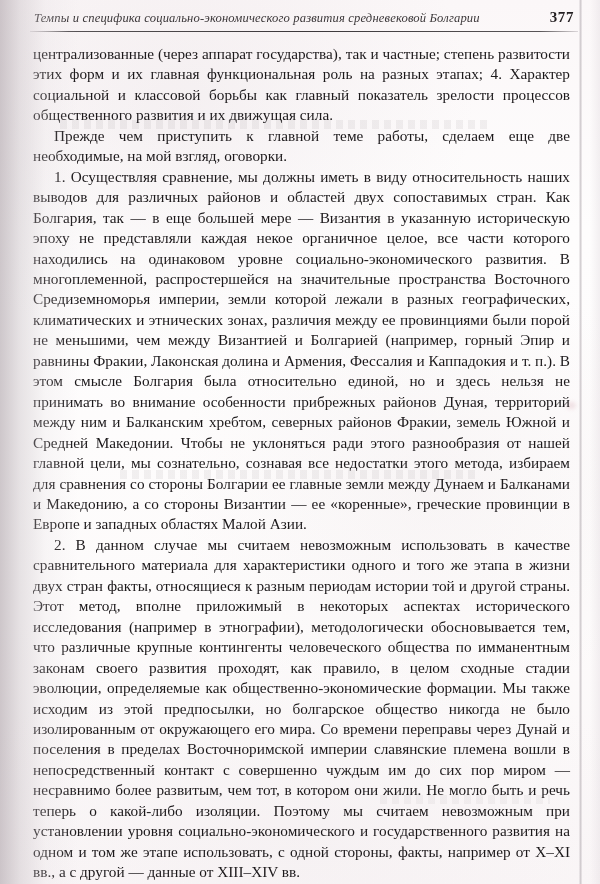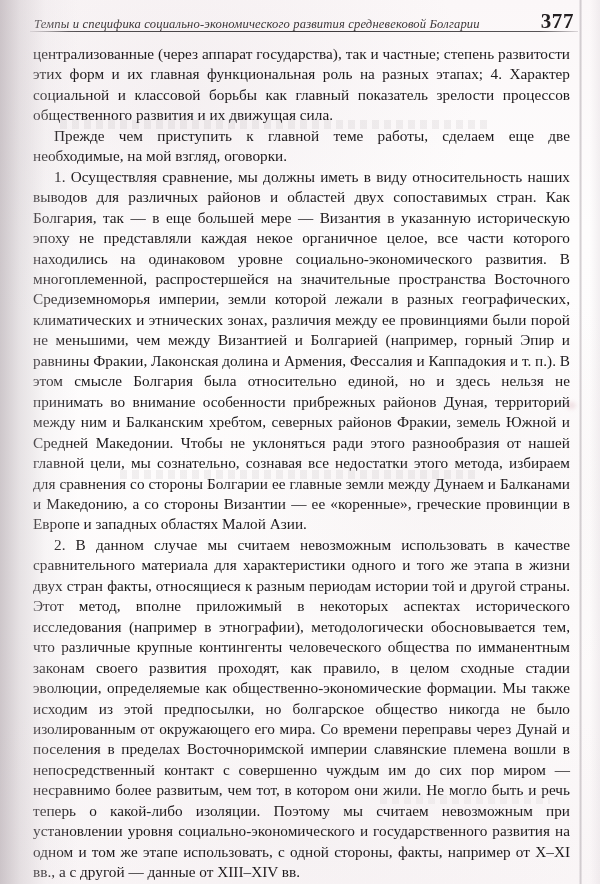--- a/index.html
+++ b/index.html
@@ -84,21 +84,21 @@
   }
   .running-head-title {
     font-style: italic;
     font-size: 12.6px;
     letter-spacing: 0.15px;
     color: #2b2729;
     white-space: nowrap;
     opacity: 0.92;
   }
   .running-head-folio {
-    font-size: 21px;
+    font-size: 15px;
     font-weight: 700;
     color: #231f21;
     letter-spacing: 0.6px;
     padding-left: 10px;
   }
   .head-rule {
     position: absolute;
     left: 30px;
     right: 22px;
     top: 31px;

